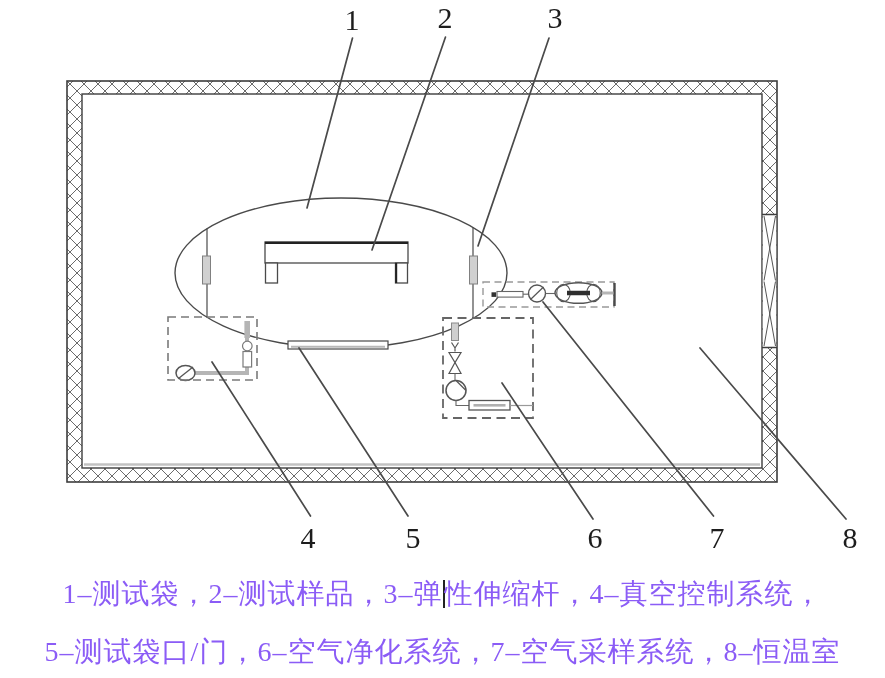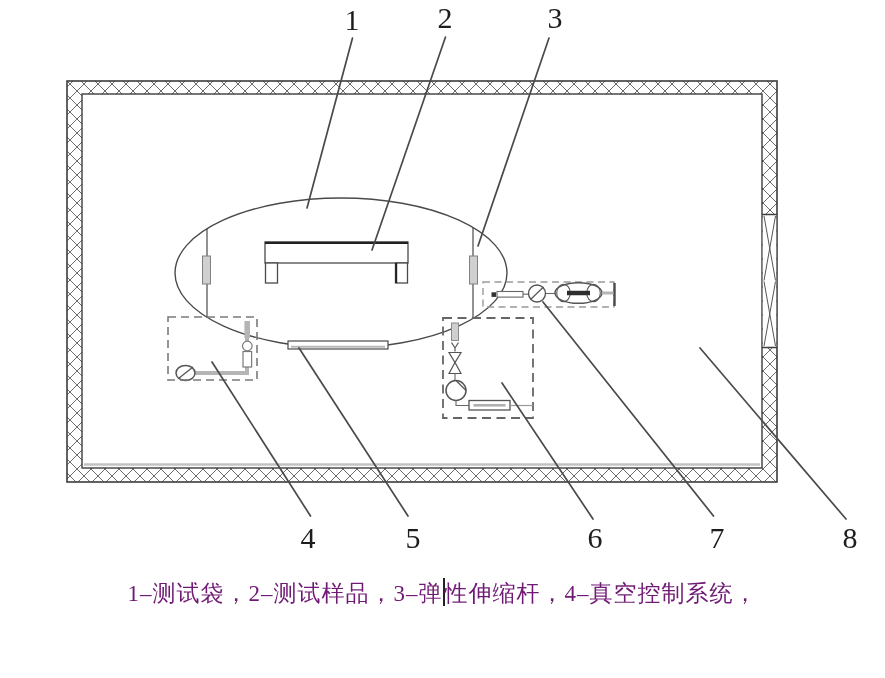--- a/index.html
+++ b/index.html
@@ -28,22 +28,22 @@
     color: #1d1d1d;
     font-family: "Liberation Serif", "DejaVu Serif", serif;
     user-select: none;
   }
   .caption {
     position: absolute;
     left: 0;
     top: 577px;
     width: 885px;
     text-align: center;
-    color: #701a75;
-    font-size: 23px;
+    color: #8b5cf6;
+    font-size: 28px;
     letter-spacing: 1px;
     line-height: 33px;
   }
   .caption .cap-line {
     white-space: nowrap;
   }
   .caption .cap-line + .cap-line {
     margin-top: 25px;
   }
   .text-cursor {
@@ -174,15 +174,16 @@
   <div class="callout" style="left:445px; top:3px;">2</div>
   <div class="callout" style="left:555px; top:3px;">3</div>
   <div class="callout" style="left:308px; top:523px;">4</div>
   <div class="callout" style="left:413px; top:523px;">5</div>
   <div class="callout" style="left:595px; top:523px;">6</div>
   <div class="callout" style="left:717px; top:523px;">7</div>
   <div class="callout" style="left:850px; top:523px;">8</div>
 
   <div class="caption">
     <div class="cap-line"><span>1–测试袋，2–测试样品，3–弹</span><span class="text-cursor"></span><span>性伸缩杆，4–真空控制系统，</span></div>
+    <div class="cap-line"><span>5–测试袋口/门，6–空气净化系统，7–空气采样系统，8–恒温室</span></div>
   </div>
 
 </div>
 
 </body></html>

